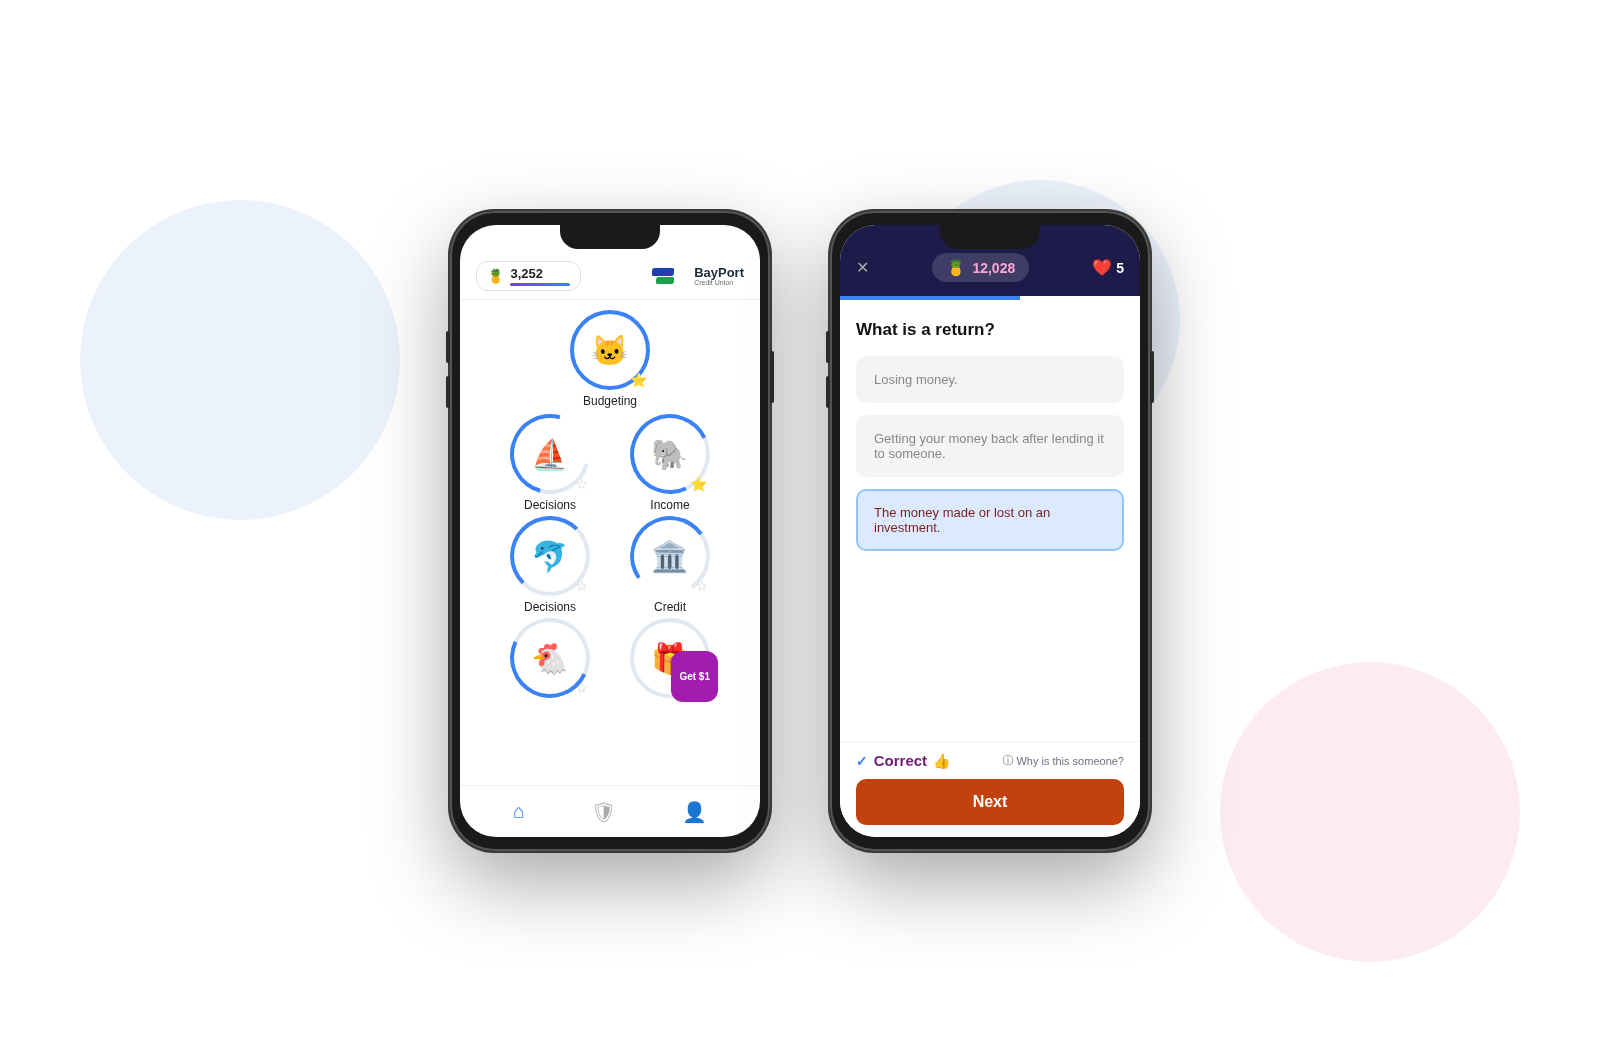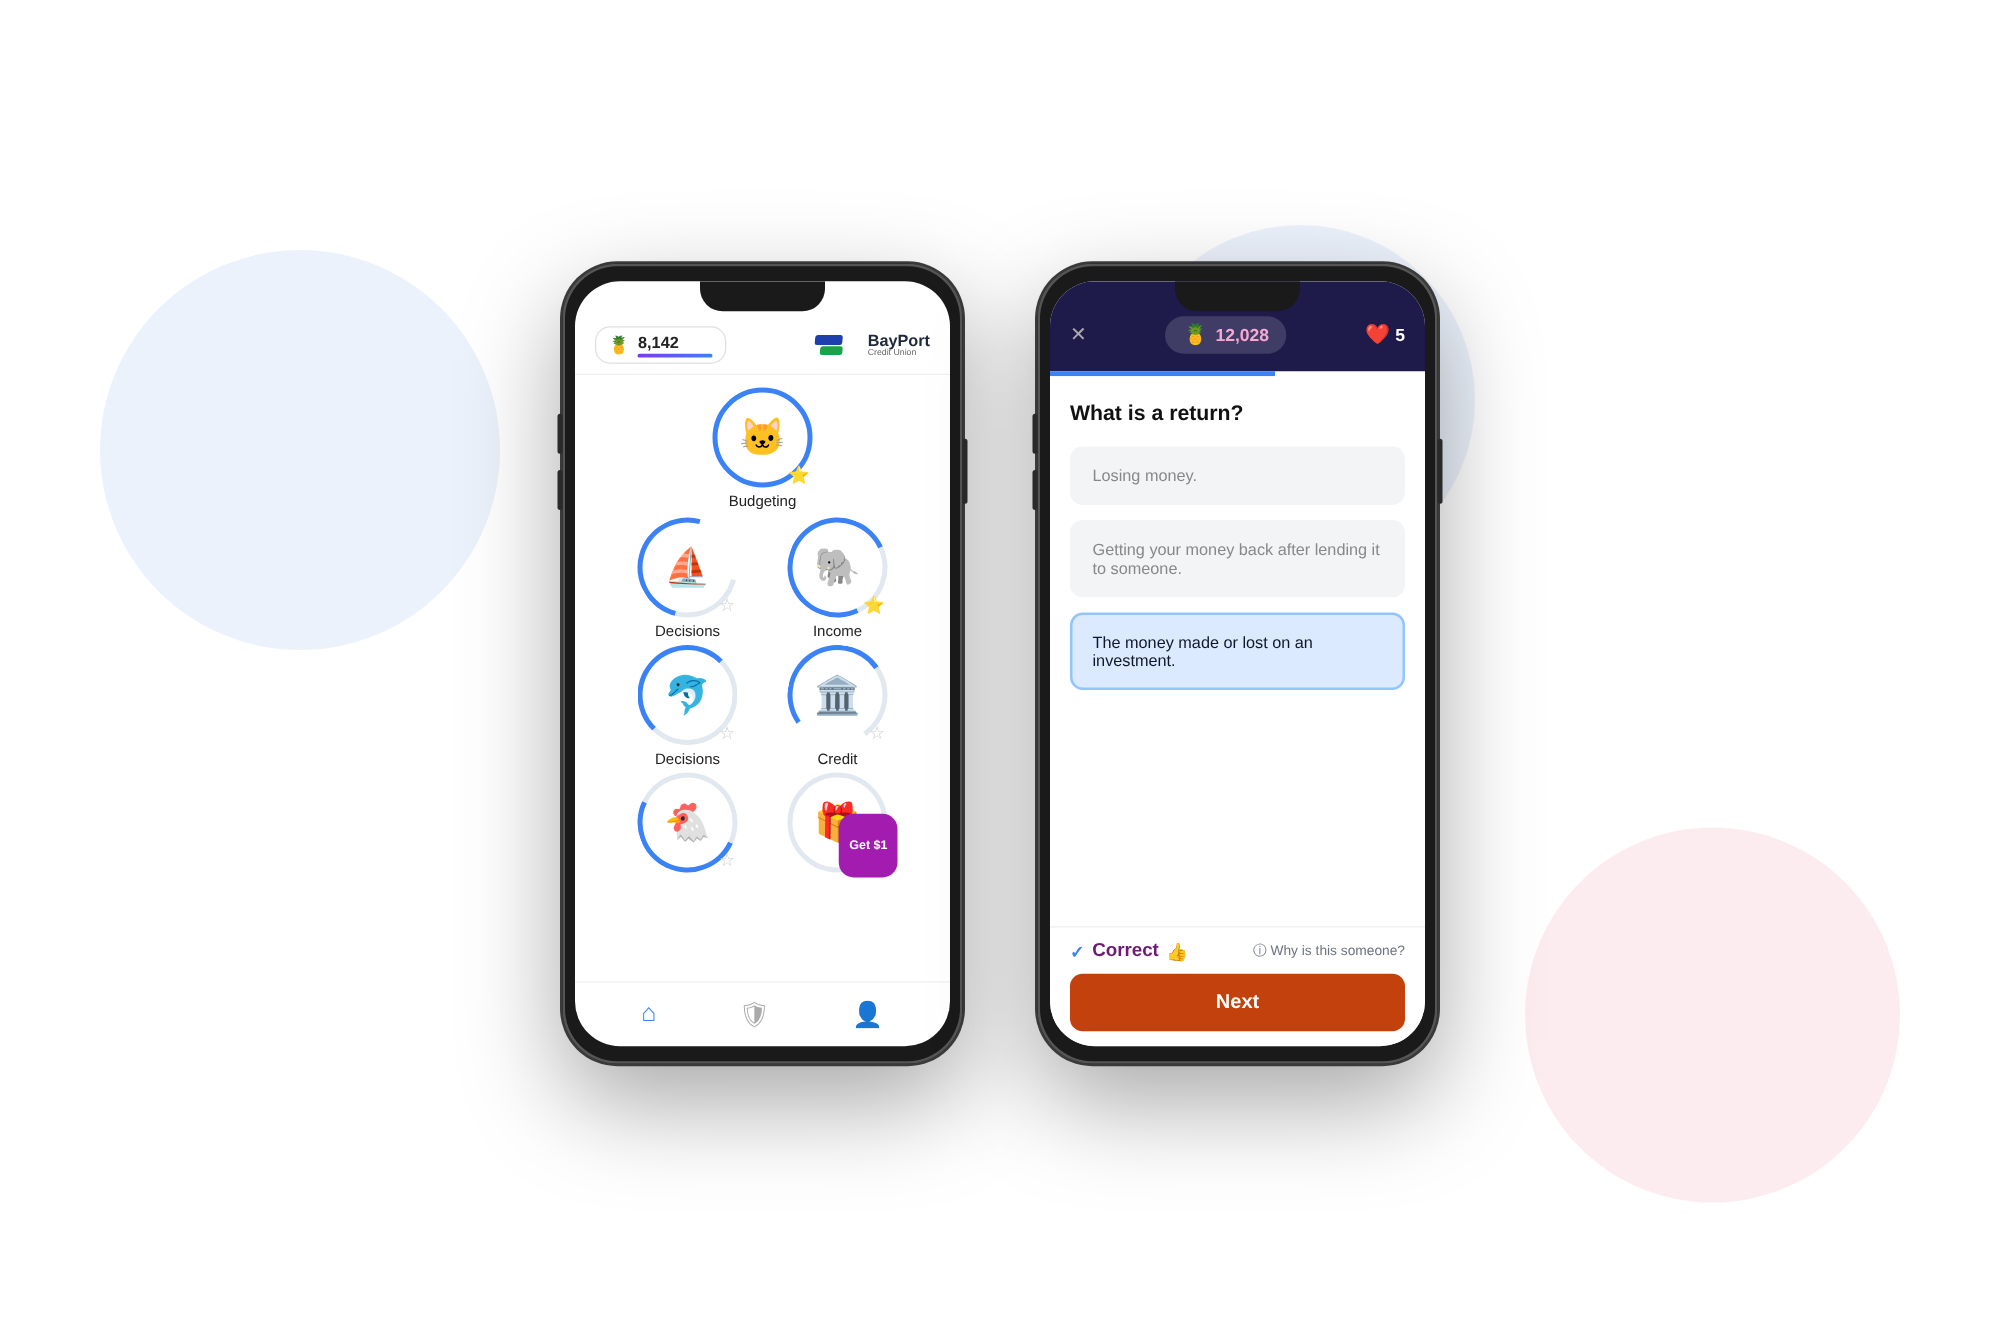--- a/index.html
+++ b/index.html
@@ -303,21 +303,21 @@
       border-radius: 10px;
       padding: 14px 16px;
       font-size: 13px;
       color: #555;
       cursor: pointer;
       border: 2px solid transparent;
     }
     .answer-option.selected {
       background: #dbeafe;
       border-color: #93c5fd;
-      color: #0f172a;
+      color: #7f1d1d;
     }
     .answer-option.wrong {
       background: #f3f4f6;
       color: #888;
     }
 
     .quiz-footer {
       background: #fff;
       border-top: 1px solid #f0f0f0;
       padding: 10px 16px 12px;
@@ -373,21 +373,21 @@
     <div class="btn-left-1"></div>
     <div class="btn-left-2"></div>
     <div class="btn-right"></div>
     <div class="phone-screen">
       <div class="notch"></div>
       <div class="phone1-content">
         <div class="phone1-header">
           <div class="score-badge">
             <span class="score-pineapple">🍍</span>
             <div>
-              <div class="score-num">8,142</div>
+              <div class="score-num">3,252</div>
               <div class="score-bar" style="width:60px;"></div>
             </div>
           </div>
           <div class="bayport-logo">
             <div class="logo-flags">
               <div class="flag-blue"></div>
               <div class="flag-green"></div>
             </div>
             <div>
               <div class="logo-text">BayPort</div>

